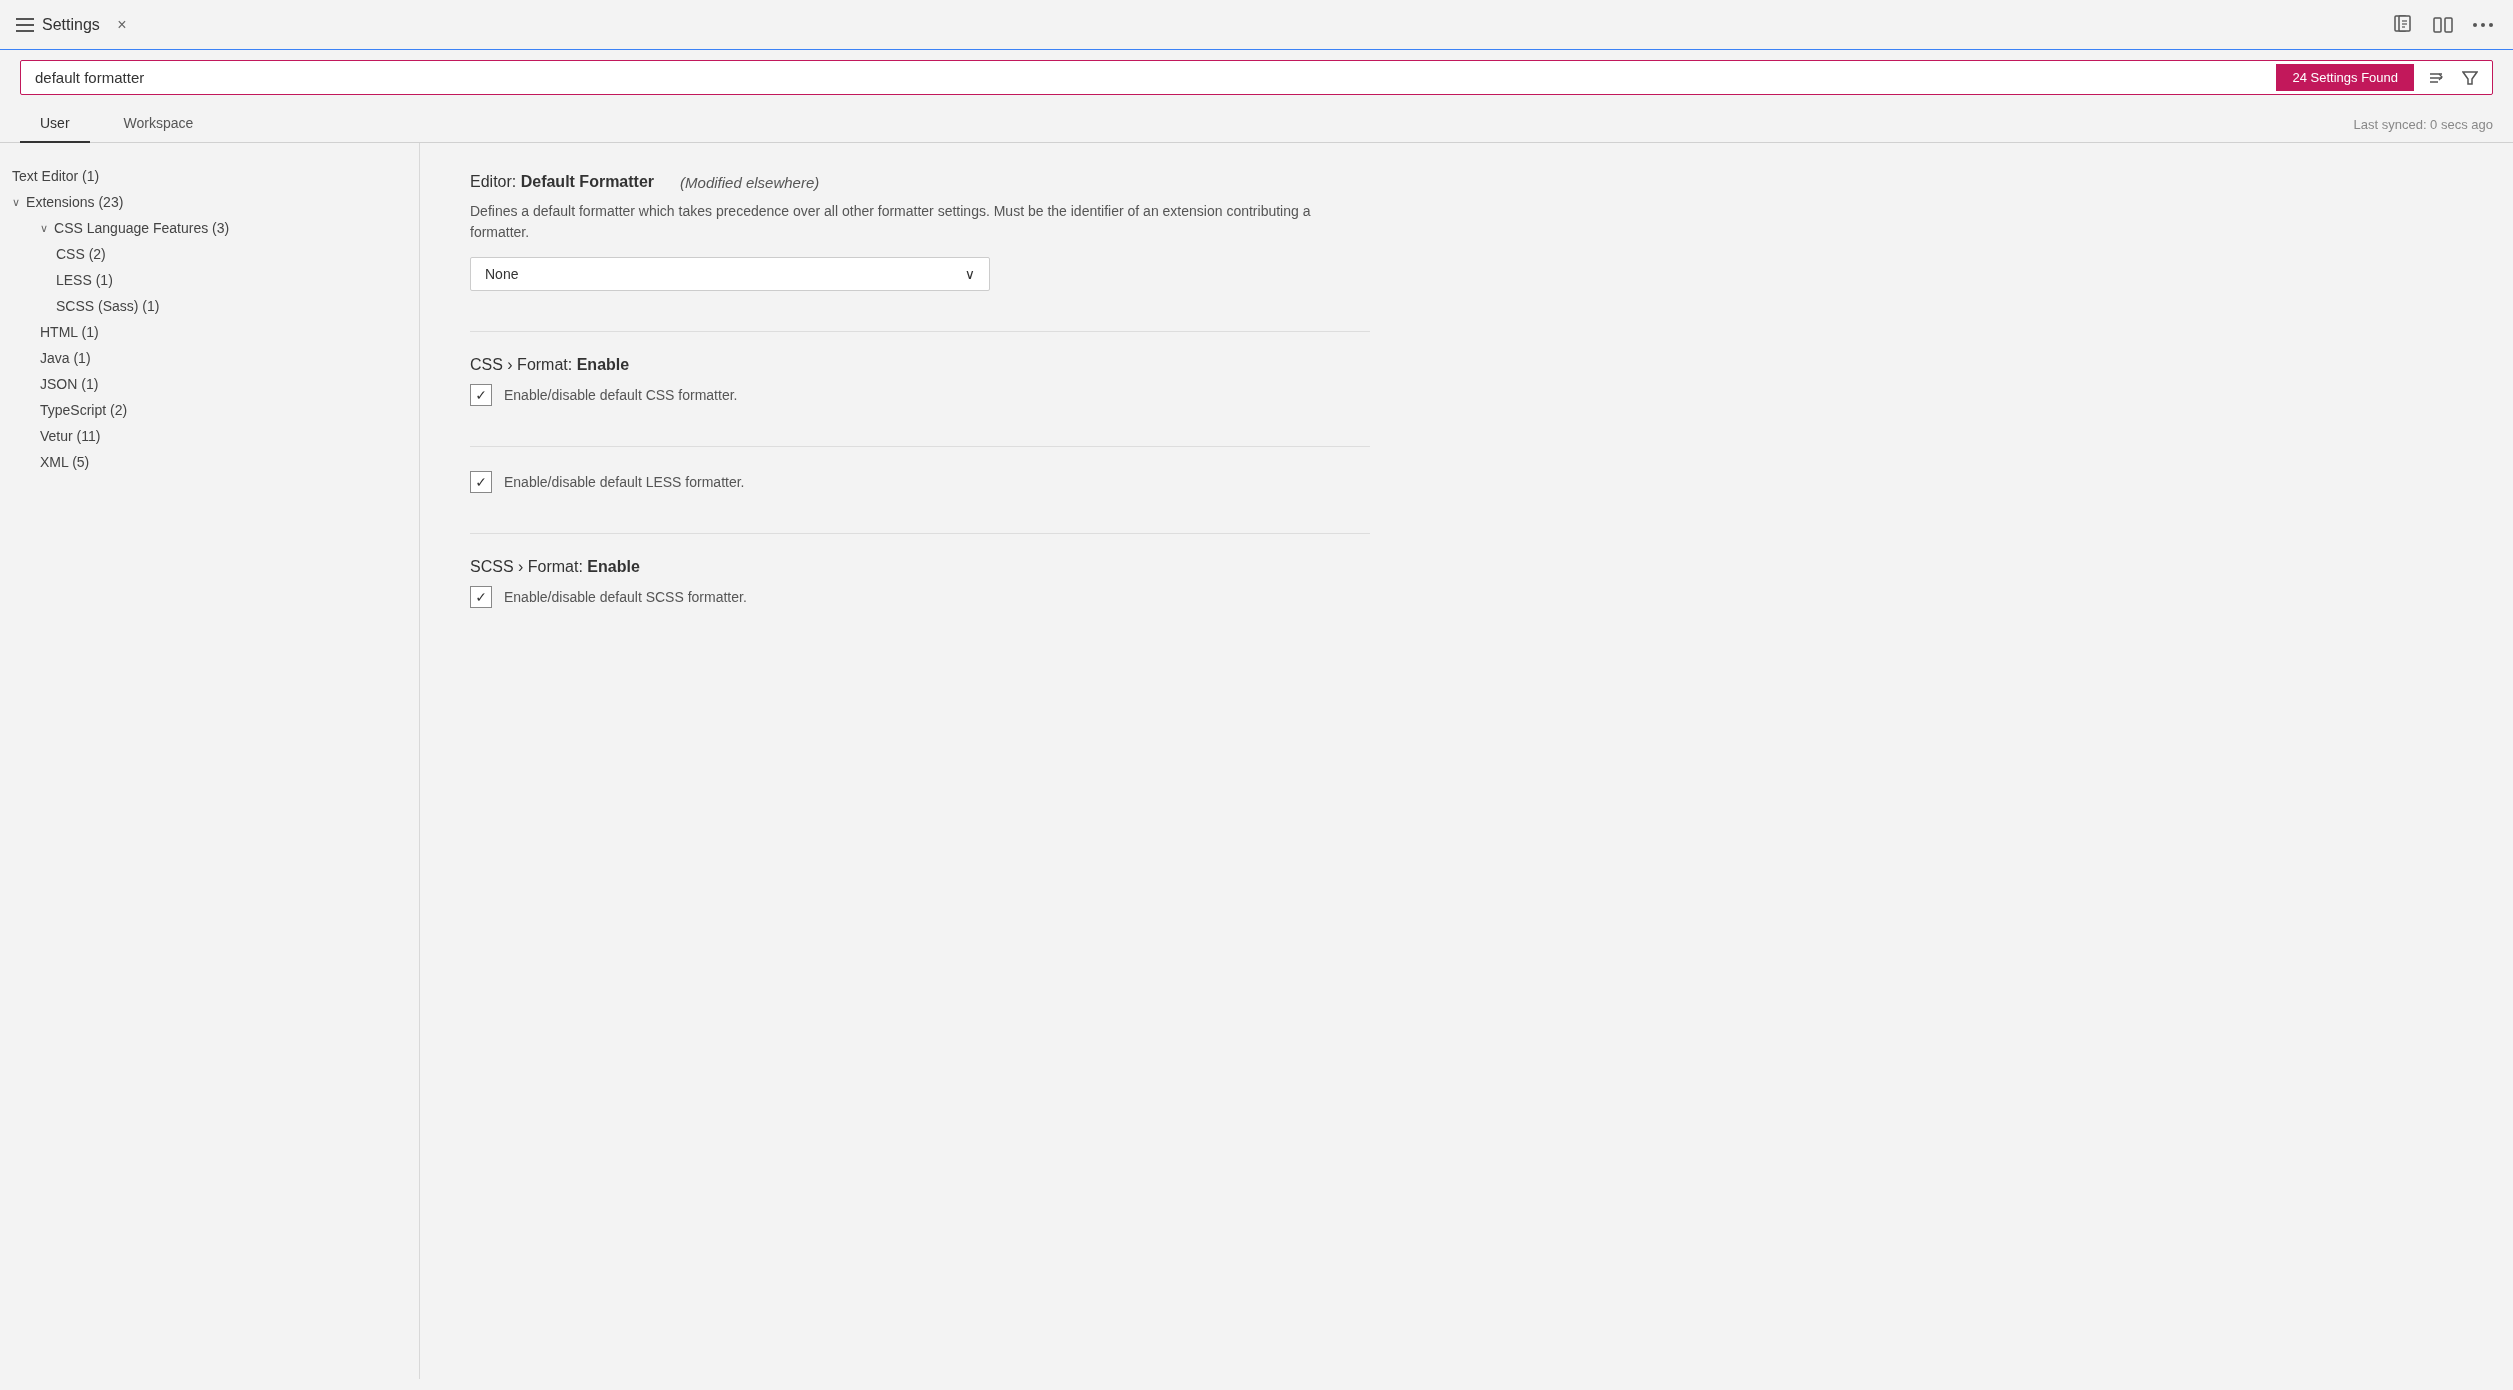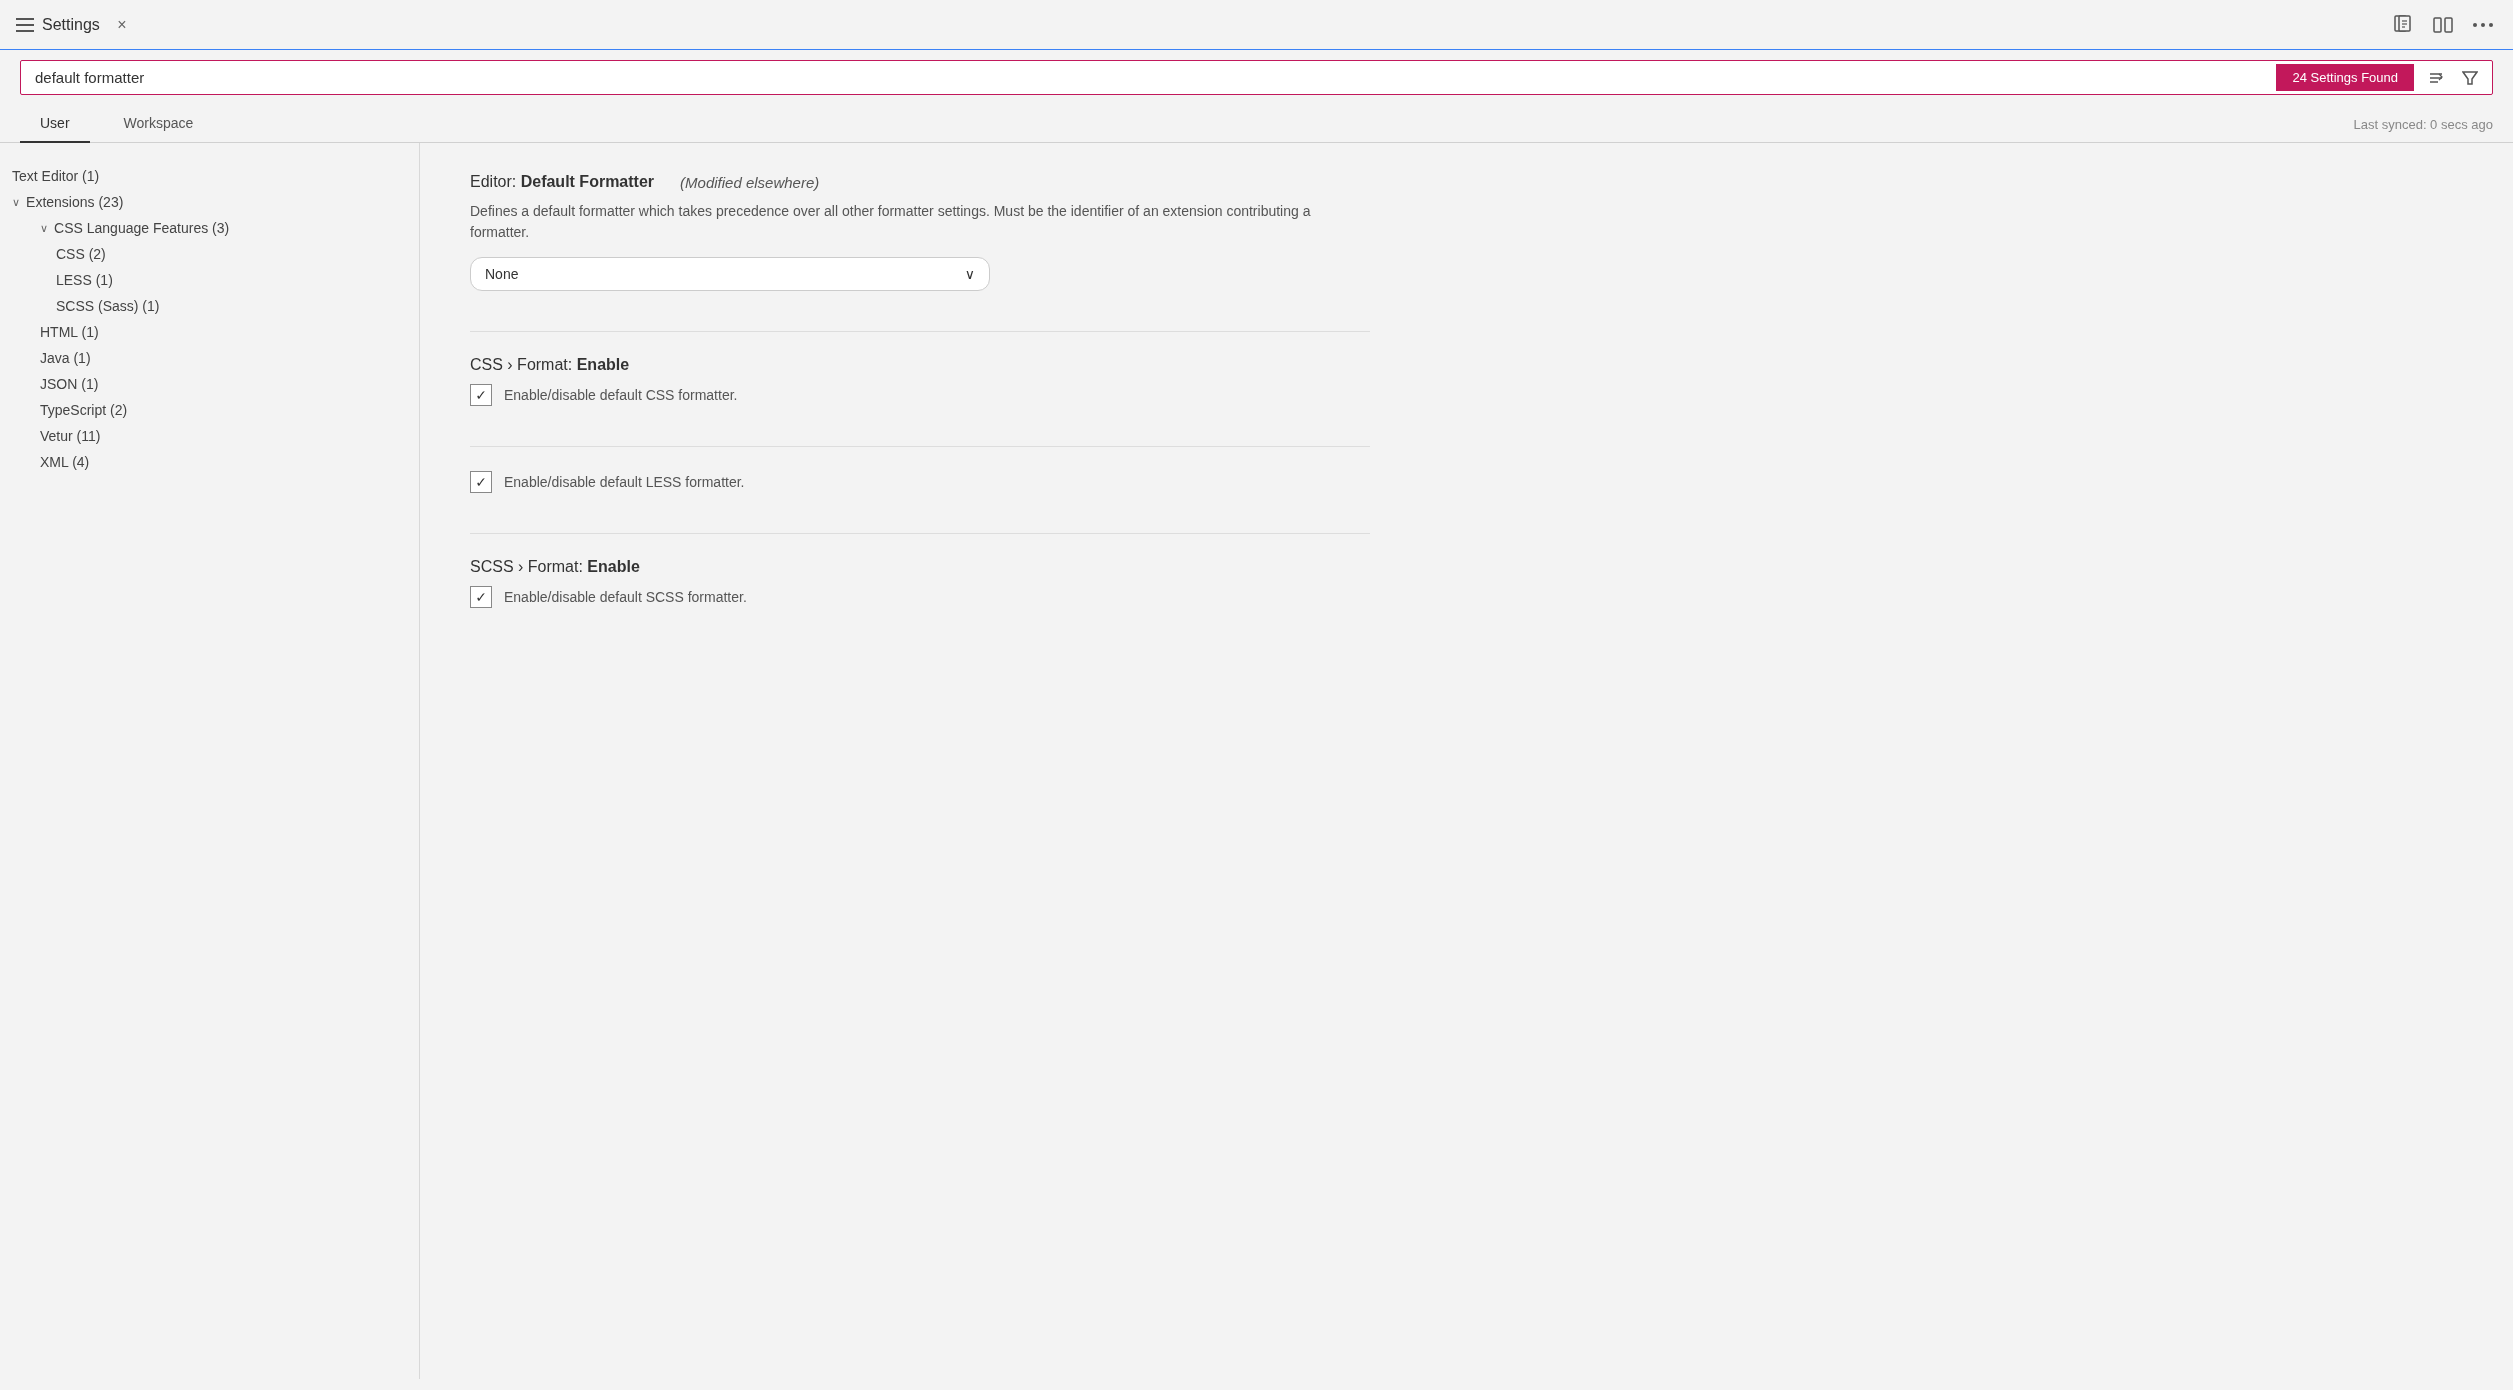--- a/index.html
+++ b/index.html
@@ -241,21 +241,21 @@
       display: flex;
       align-items: center;
       justify-content: space-between;
       border: 1px solid #ccc;
       background: #fff;
       padding: 8px 14px;
       width: 520px;
       cursor: pointer;
       font-size: 14px;
       color: #333;
-      border-radius: 12px;
+      border-radius: 2px;
     }
 
     .checkbox-row {
       display: flex;
       align-items: center;
       gap: 12px;
       margin-top: 6px;
     }
 
     .checkbox-box {
@@ -386,21 +386,21 @@
     <div class="sidebar-item level-1">
       <span>JSON (1)</span>
     </div>
     <div class="sidebar-item level-1">
       <span>TypeScript (2)</span>
     </div>
     <div class="sidebar-item level-1">
       <span>Vetur (11)</span>
     </div>
     <div class="sidebar-item level-1">
-      <span>XML (4)</span>
+      <span>XML (5)</span>
     </div>
   </div>
 
   <div class="content-area">
 
     <div class="setting-block">
       <div class="setting-title">
         <span>Editor: <span class="bold-part">Default Formatter</span></span>
         <span class="modified-note">(Modified elsewhere)</span>
       </div>

